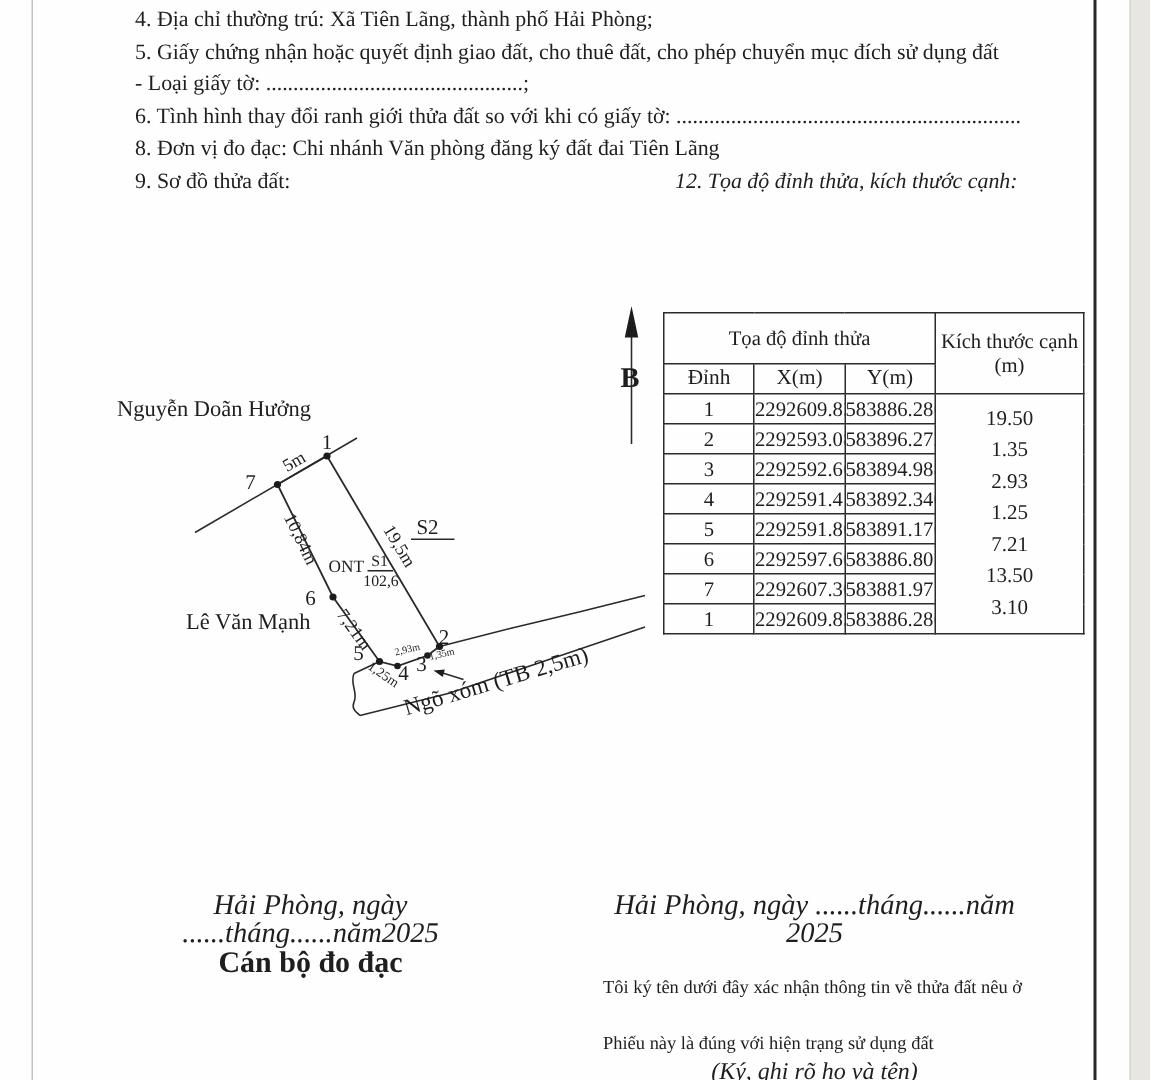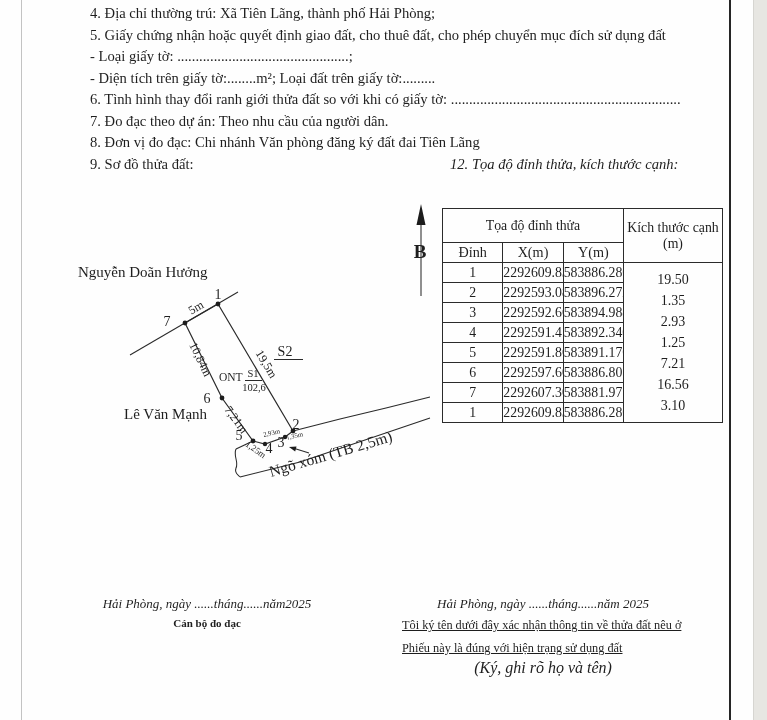--- a/index.html
+++ b/index.html
@@ -32,40 +32,38 @@
     font-size:13.8px;overflow:hidden;}
   .coord-table .h1{height:34px;font-size:14.2px;}
   .coord-table .h2 td{height:19px;font-size:14.2px;}
   .coord-table .dr td{height:19px;}
   .kt-cell{vertical-align:middle;margin-top:34px;}
   .kt-stack{height:152px;display:flex;flex-direction:column;justify-content:space-evenly;font-size:14px;}
 
   
   .sig-left{position:absolute;left:70px;top:594px;width:274px;text-align:center;}
   .sig-right{position:absolute;left:402px;top:594px;width:282px;}
-  .sig-date{font-style:italic;font-size:13px;line-height:19px;}
-  .sig-role-left{font-weight:bold;font-size:11px;line-height:20px;text-align:center;}
+  .sig-date{font-style:italic;font-size:19px;line-height:19px;}
+  .sig-role-left{font-weight:bold;font-size:20px;line-height:20px;text-align:center;}
   .sig-role-right{font-weight:bold;font-size:16.5px;line-height:22px;text-align:center;}
-  .sig-note{font-size:12.3px;line-height:22px;text-align:left;margin-top:1px;text-decoration:underline;}
+  .sig-note{font-size:12.3px;line-height:22px;text-align:left;margin-top:15px;}
   .sig-hint{font-style:italic;font-size:16px;text-align:center;margin-top:0px;}
 </style>
 </head>
 <body>
 
 <div class="stage">
 
   <div class="edge-left"></div>
 
   <div class="form-text">
     <div>4. Địa chỉ thường trú:  Xã Tiên Lãng, thành phố Hải Phòng;</div>
     <div>5. Giấy chứng nhận hoặc quyết định giao đất, cho thuê đất, cho phép chuyển mục đích sử dụng đất</div>
     <div>- Loại giấy tờ: ...............................................;</div>
-    <div>- Diện tích trên giấy tờ:........m²; Loại đất trên giấy tờ:.........</div>
     <div>6. Tình hình thay đổi ranh giới thửa đất so với khi có giấy tờ: ...............................................................</div>
-    <div>7. Đo đạc theo dự án: Theo nhu cầu của người dân.</div>
     <div>8. Đơn vị đo đạc: Chi nhánh Văn phòng đăng ký đất đai  Tiên Lãng</div>
     <div class="section-row">
       <span>9. Sơ đồ thửa đất:</span>
       <span class="section-right">12. Tọa độ đỉnh thửa, kích thước cạnh:</span>
     </div>
   </div>
 
   <svg class="diagram-svg" width="380" height="310" viewBox="60 200 380 310">
 
     <g>
@@ -143,21 +141,21 @@
         <td>1</td>
         <td>2292609.835</td>
         <td>583886.286</td>
         <td rowspan="8" class="kt-cell">
           <div class="kt-stack">
             <div>19.50</div>
             <div>1.35</div>
             <div>2.93</div>
             <div>1.25</div>
             <div>7.21</div>
-            <div>16.56</div>
+            <div>13.50</div>
             <div>3.10</div>
           </div>
         </td>
       </tr>
       <tr class="dr">
         <td>2</td>
         <td>2292593.083</td>
         <td>583896.272</td>
       </tr>
       <tr class="dr">

